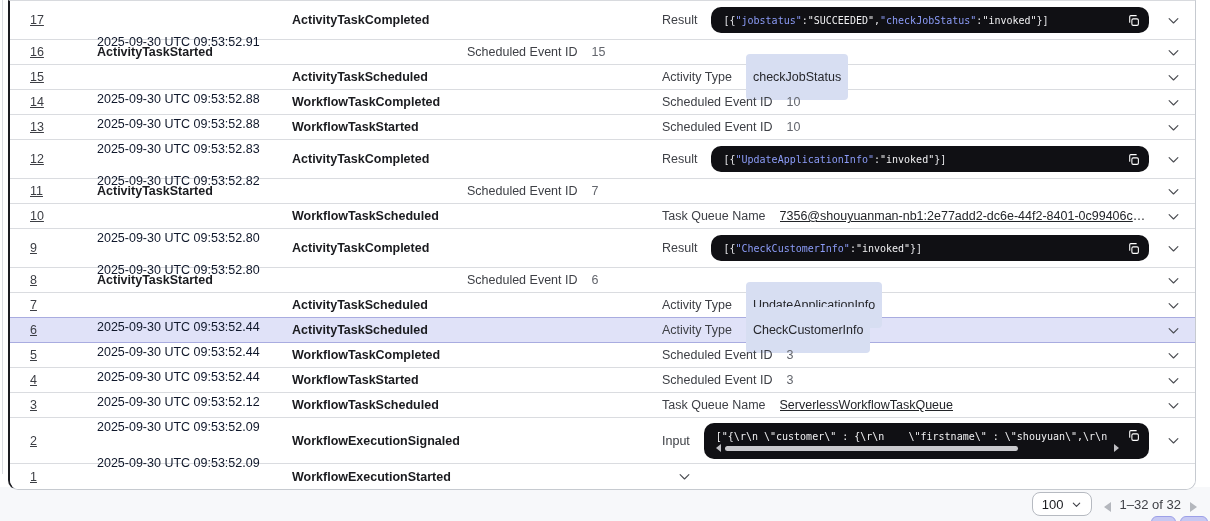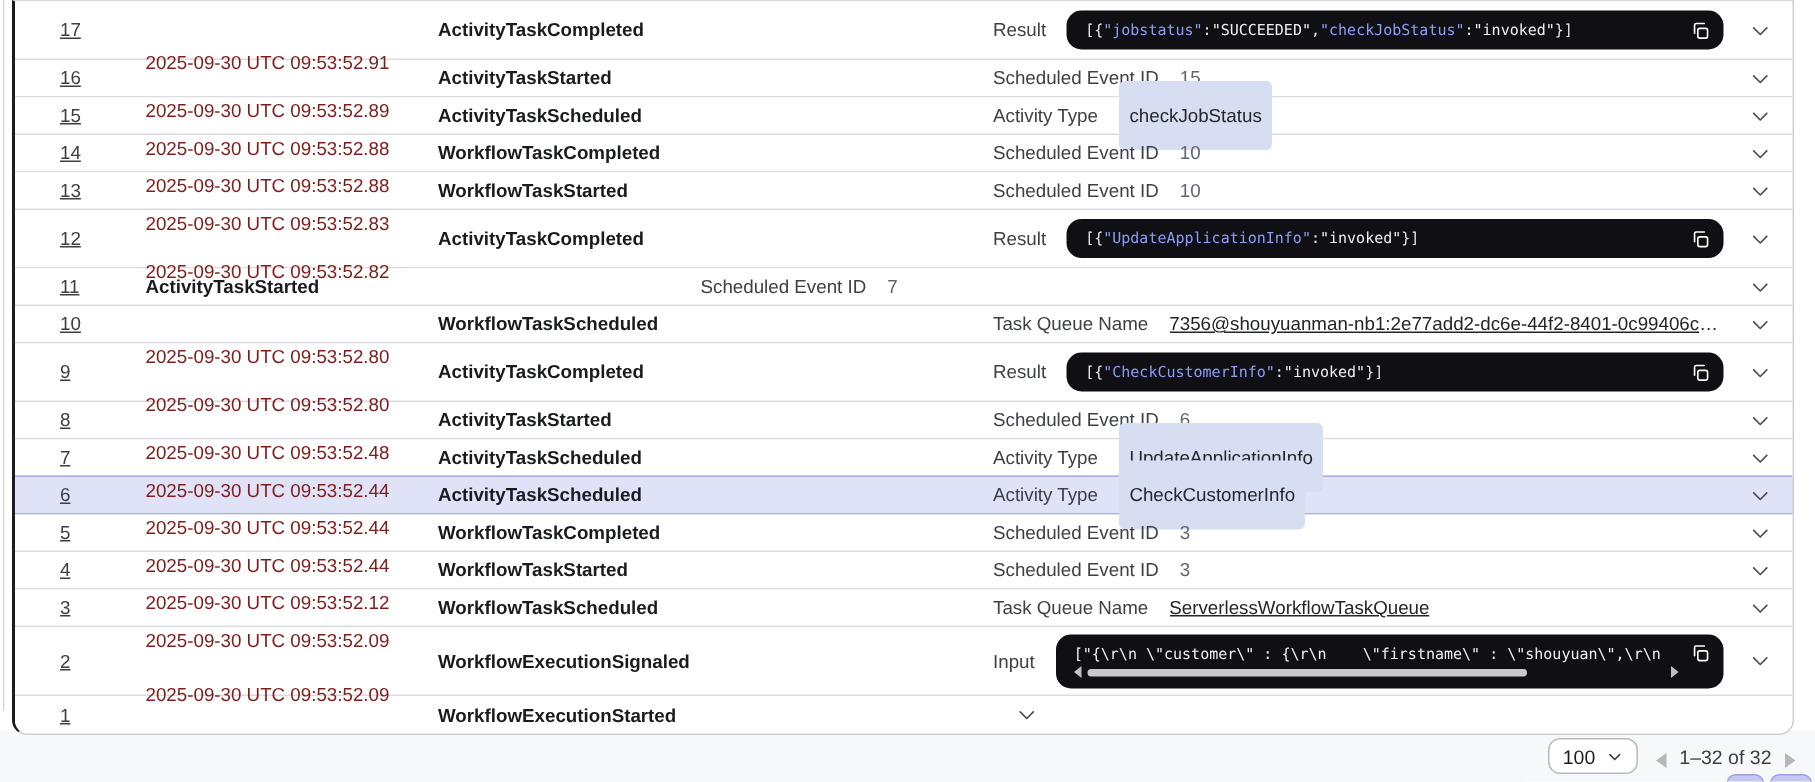--- a/index.html
+++ b/index.html
@@ -12,23 +12,23 @@
   .event-table { position:absolute; left:8px; top:0; width:1188px; background:#fff;
     border:1px solid #c6cad0; border-top:1px solid #d8dade; border-left:2px solid #1b1c21;
     border-radius:0 0 10px 10px; overflow:hidden; }
 
   .row { display:flex; align-items:center; height:25px; border-bottom:1px solid #dadce0; background:#fff; }
   .row:last-child { border-bottom:none; }
   .row.kind-code { height:39px; }
   .row.kind-input-code { height:46px; }
   .row.highlighted { background:#e0e2f8; border-bottom-color:#a9ace0; box-shadow:0 -1px 0 #a9ace0; }
 
-  .col-id { width:87px; padding-left:30px; font-size:12.5px; color:#3c3e44; }
+  .col-id { width:87px; padding-left:20px; font-size:12.5px; color:#3c3e44; }
   .id-link { color:#3c3e44; text-decoration:underline; cursor:pointer; }
-  .col-time { width:195px; font-size:12.5px; color:#7f1d1d;margin-top:44px; }
+  .col-time { width:195px; font-size:12.5px; color:#0f172a;margin-top:44px; }
   .col-type { width:370px; font-size:12.5px; font-weight:700; color:#1a1b1f; }
   .col-detail { flex:1; display:flex; align-items:center; gap:14px; min-width:0; padding-right:2px; }
   .detail-label { font-size:12.5px; color:#3e4046; white-space:nowrap;text-align:center; }
   .detail-value { font-size:12.5px; color:#63666d; }
   .detail-badge { font-size:12.5px; color:#26272c; background:#d7def2; border-radius:4px; padding:16px 7px; white-space:nowrap; }
   .detail-link { font-size:12.5px; color:#232529; text-decoration:underline; cursor:pointer; white-space:nowrap;
     overflow:hidden; text-overflow:ellipsis; }
 
   .code-block { flex:1; position:relative; background:#101014; border-radius:10px; height:26px;
     display:flex; align-items:center; padding:0 36px 0 12px; overflow:hidden; min-width:0; }
@@ -89,21 +89,20 @@
       <div class="col-chevron">
         <button class="chev-btn">
           <svg width="15" height="15" viewBox="0 0 24 24" fill="none" stroke="#4b4d52" stroke-width="1.8" stroke-linecap="round" stroke-linejoin="round">
             <polyline points="5 9 12 16 19 9"></polyline>
           </svg>
         </button>
       </div>
     </div>
     <div class="row kind-text">
       <div class="col-id"><span class="id-link">16</span></div>
-      <div class="col-time">2025-09-30 UTC 09:53:52.89</div>
       <div class="col-type">ActivityTaskStarted</div>
       <div class="col-detail">
         <span class="detail-label">Scheduled Event ID</span>
         <span class="detail-value">15</span>
       </div>
       <div class="col-chevron">
         <button class="chev-btn">
           <svg width="15" height="15" viewBox="0 0 24 24" fill="none" stroke="#4b4d52" stroke-width="1.8" stroke-linecap="round" stroke-linejoin="round">
             <polyline points="5 9 12 16 19 9"></polyline>
           </svg>
@@ -232,21 +231,20 @@
       <div class="col-chevron">
         <button class="chev-btn">
           <svg width="15" height="15" viewBox="0 0 24 24" fill="none" stroke="#4b4d52" stroke-width="1.8" stroke-linecap="round" stroke-linejoin="round">
             <polyline points="5 9 12 16 19 9"></polyline>
           </svg>
         </button>
       </div>
     </div>
     <div class="row kind-text">
       <div class="col-id"><span class="id-link">8</span></div>
-      <div class="col-time">2025-09-30 UTC 09:53:52.48</div>
       <div class="col-type">ActivityTaskStarted</div>
       <div class="col-detail">
         <span class="detail-label">Scheduled Event ID</span>
         <span class="detail-value">6</span>
       </div>
       <div class="col-chevron">
         <button class="chev-btn">
           <svg width="15" height="15" viewBox="0 0 24 24" fill="none" stroke="#4b4d52" stroke-width="1.8" stroke-linecap="round" stroke-linejoin="round">
             <polyline points="5 9 12 16 19 9"></polyline>
           </svg>

